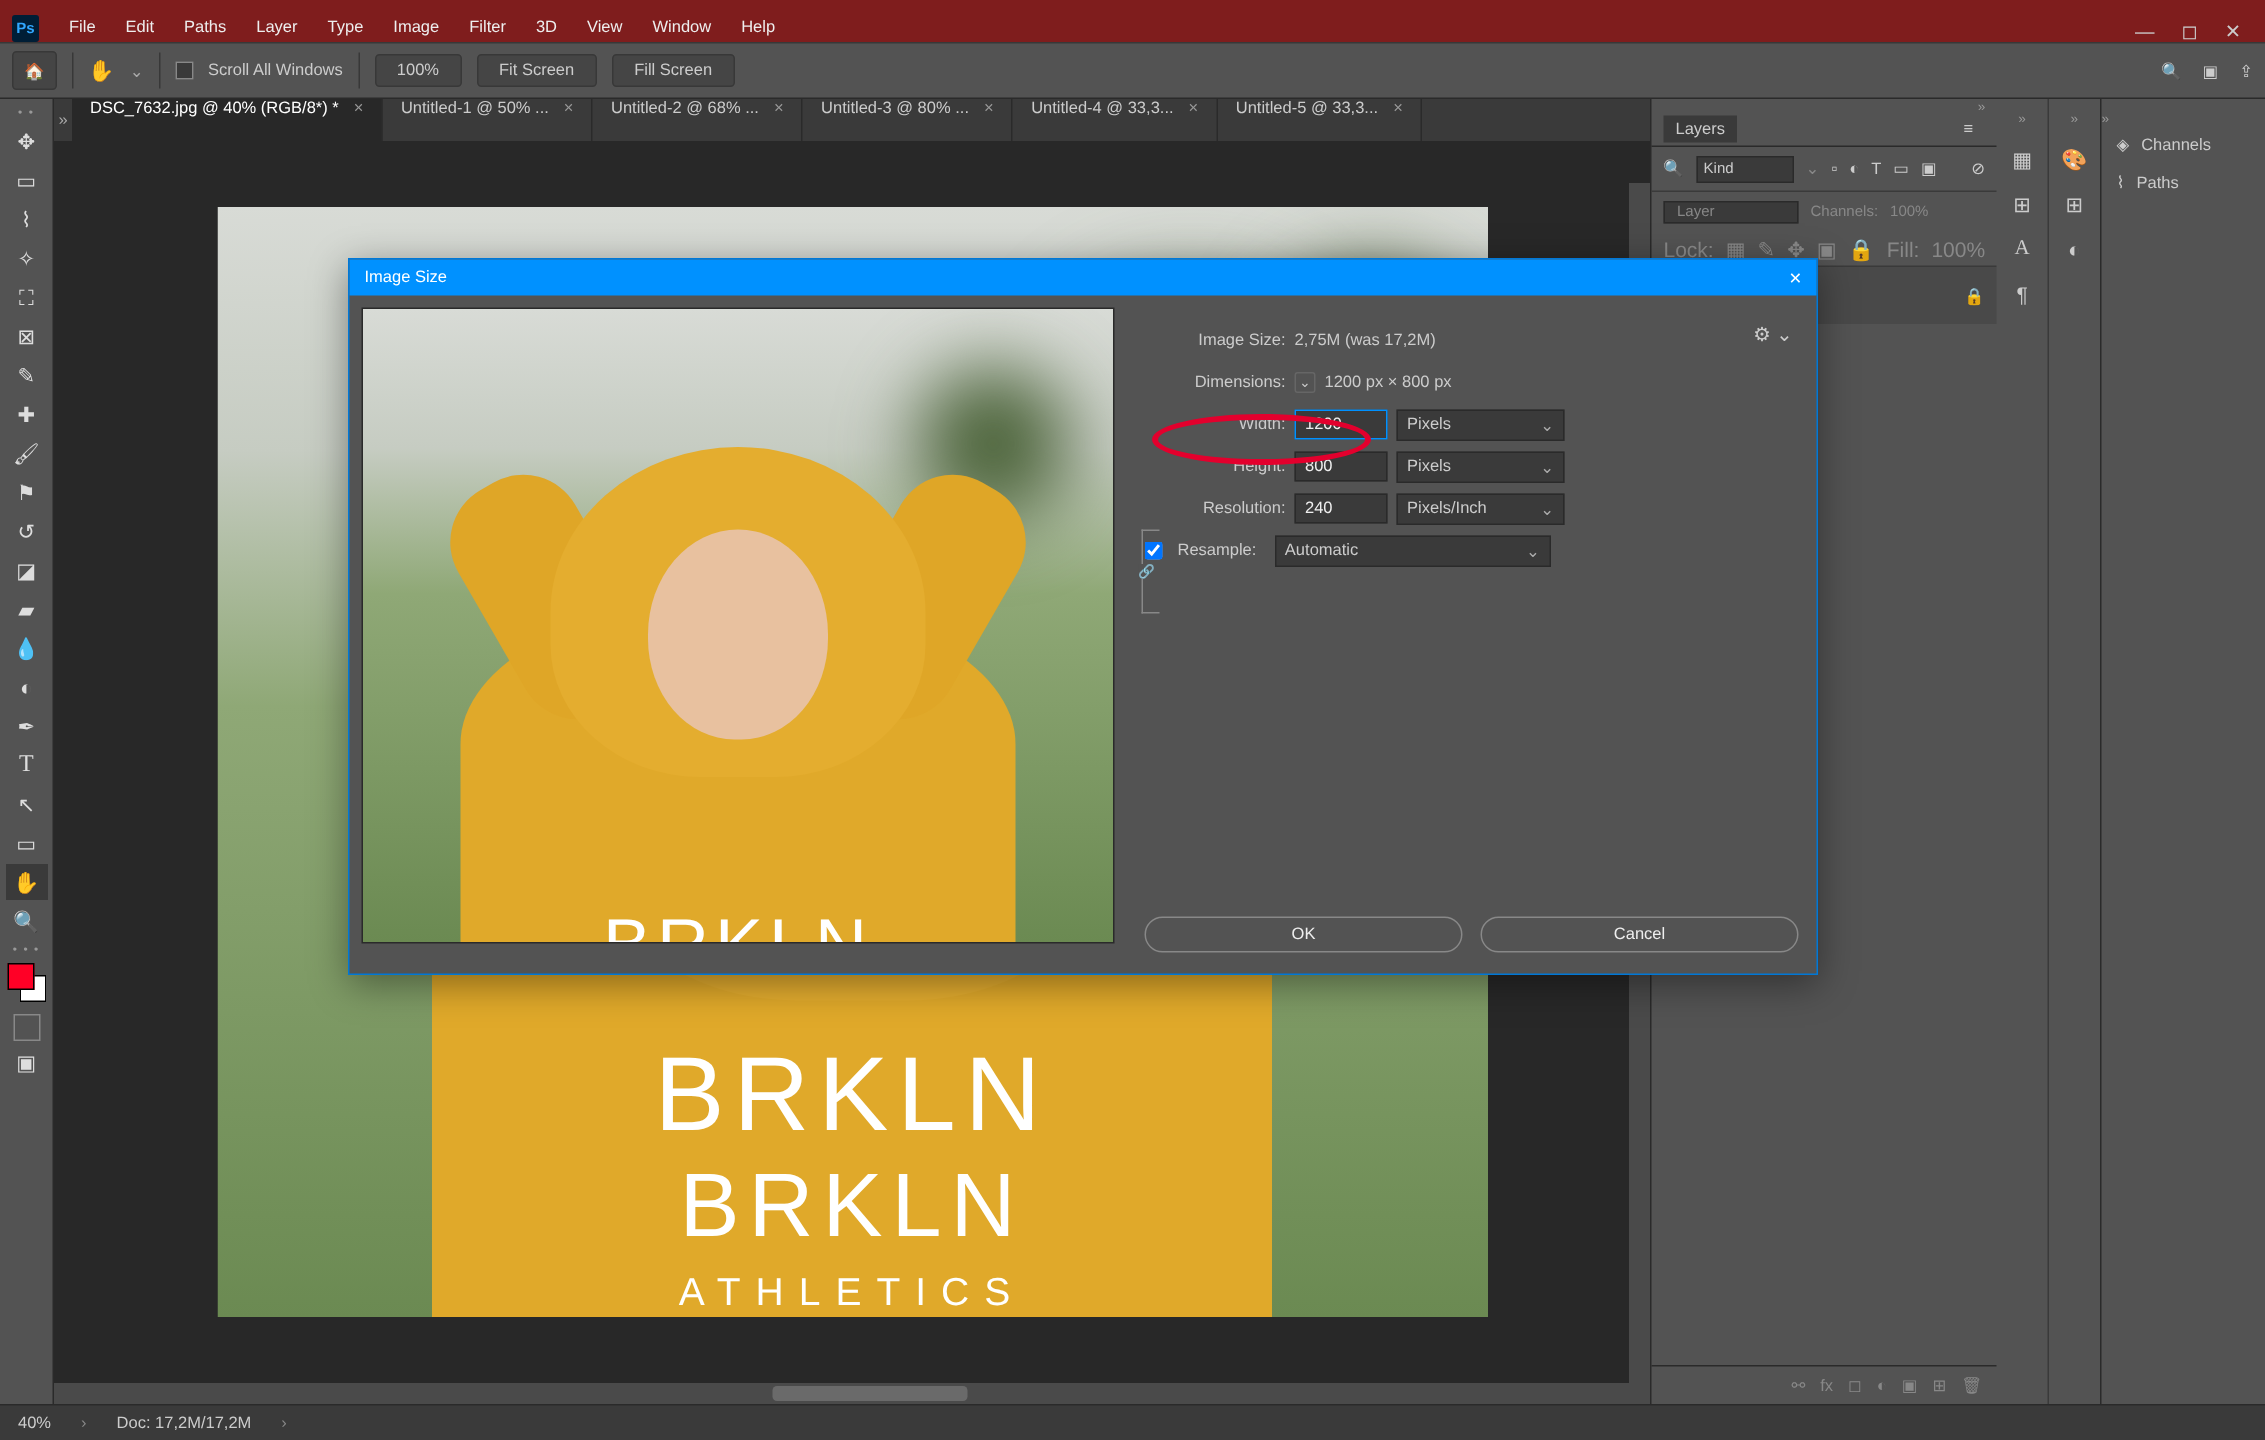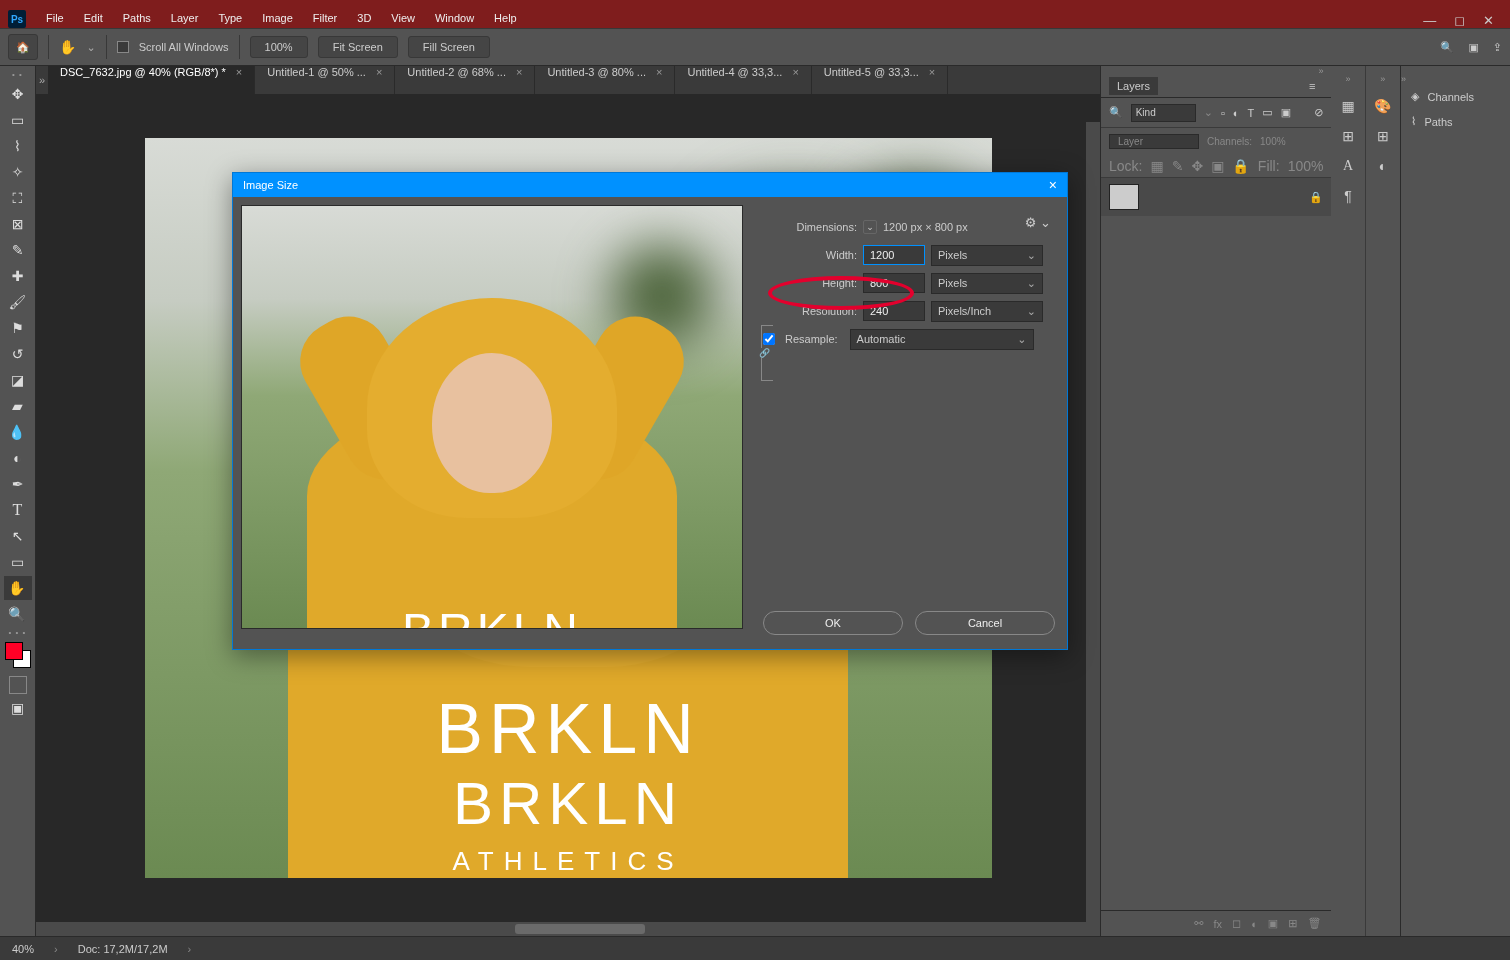--- a/index.html
+++ b/index.html
@@ -60,21 +60,21 @@
 .layers-blend{height:26px;display:flex;align-items:center;padding:0 8px;gap:8px;font-size:10px;color:#888}
 .layers-blend .sel{background:#3a3a3a;border:1px solid #2a2a2a;padding:1px 8px;width:90px;color:#888}
 .layers-lock{height:24px;display:flex;align-items:center;padding:0 8px;gap:8px;font-size:14px;color:#888;border-bottom:1px solid #3a3a3a}
 .layer-row{height:38px;display:flex;align-items:center;padding:0 8px;gap:8px;background:#494949}
 .layer-row .thumb{width:30px;height:26px;background:#ccc;border:1px solid #222}
 .layers-footer{margin-top:auto;height:26px;display:flex;align-items:center;justify-content:flex-end;gap:10px;padding:0 10px;border-top:1px solid #2a2a2a;color:#888;font-size:11px}
 .far-right{width:110px;background:#535353;border-left:1px solid #2a2a2a;display:flex;flex-direction:column;padding-top:8px}
 .far-right .row{display:flex;align-items:center;gap:8px;padding:6px 10px;color:#ccc;font-size:11px}
 .far-right .chev{width:12px;color:#999;font-size:9px}
 .statusbar{height:24px;background:#3a3a3a;display:flex;align-items:center;padding:0 12px;gap:20px;font-size:11px;color:#ccc;border-top:1px solid #2a2a2a}
-.dialog{position:absolute;left:232px;top:172px;width:836px;height:478px;background:#535353;border:1px solid #0078d7;z-index:100;display:flex;flex-direction:column;box-shadow:0 6px 24px rgba(0,0,0,.4)}
+.dialog{position:absolute;left:232px;top:172px;width:980px;height:478px;background:#535353;border:1px solid #0078d7;z-index:100;display:flex;flex-direction:column;box-shadow:0 6px 24px rgba(0,0,0,.4)}
 .dlg-title{height:24px;background:#0091ff;display:flex;align-items:center;padding:0 10px;color:#fff;font-size:11px}
 .dlg-title .close{margin-left:auto;font-size:14px;cursor:pointer}
 .dlg-body{flex:1;display:flex;padding:8px 12px 8px 8px;gap:20px}
 .dlg-preview{width:502px;height:424px;border:1px solid #2a2a2a;position:relative;overflow:hidden}
 .dlg-preview .sky{position:absolute;inset:0;background:linear-gradient(180deg,#d8dbd6 0%,#c6ccc2 22%,#8fa876 45%,#6b8a52 100%)}
 .dlg-preview .b1{position:absolute;top:20px;left:340px;width:160px;height:140px;background:radial-gradient(circle,#4a6238 20%,transparent 70%);filter:blur(20px)}
 .dlg-preview .person{position:absolute;left:50%;top:55%;transform:translate(-50%,-40%);width:420px;height:400px}
 .dlg-preview .hoodie{position:absolute;width:370px;height:280px;bottom:0;left:25px;background:#e0a92a;border-radius:50% 50% 20px 20px / 35% 35% 20px 20px}
 .dlg-preview .hood{position:absolute;width:250px;height:220px;top:20px;left:85px;background:#e4ad2f;border-radius:50% 50% 40% 40%}
 .dlg-preview .face{position:absolute;width:120px;height:140px;top:75px;left:150px;background:#e8c19f;border-radius:50% 50% 48% 48%}
@@ -334,20 +334,24 @@
         <div class="hood"></div>
           <div class="face"></div>
         <div class="txt">
             <div class="l1">BRKLN</div>
           </div>
       </div>
     </div>
     <div class="dlg-form">
       <span class="gear">⚙ ⌄</span>
       <div class="dlg-row">
+        <div class="lbl">Image Size:</div>
+        <div class="val">2,75M (was 17,2M)</div>
+      </div>
+      <div class="dlg-row">
         <div class="lbl">Dimensions:</div>
         <span class="dim-arrow">⌄</span>
         <div class="val">1200 px  ×  800 px</div>
       </div>
       <div style="position:relative;margin-left:12px">
         <div class="link-bracket"></div>
         <div class="dlg-row">
           <div class="lbl" style="width:82px">Width:</div>
           <input type="text" style="border-color: rgb(0, 145, 255);" value="1200">
           <div class="sel">Pixels</div>

